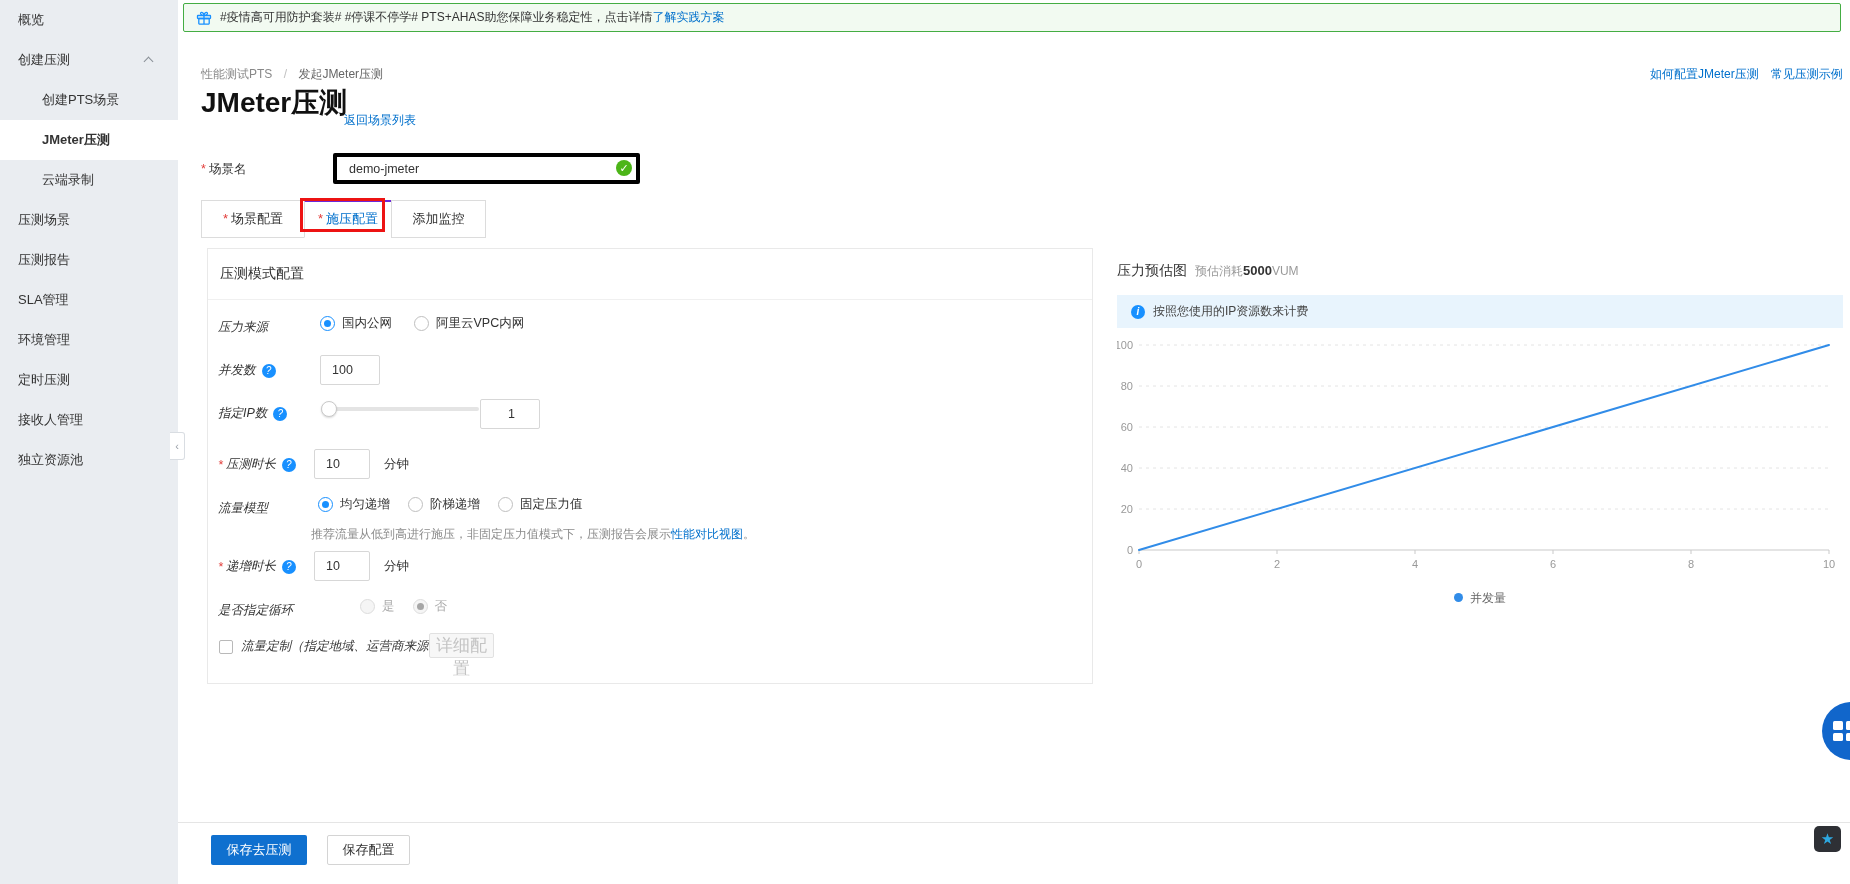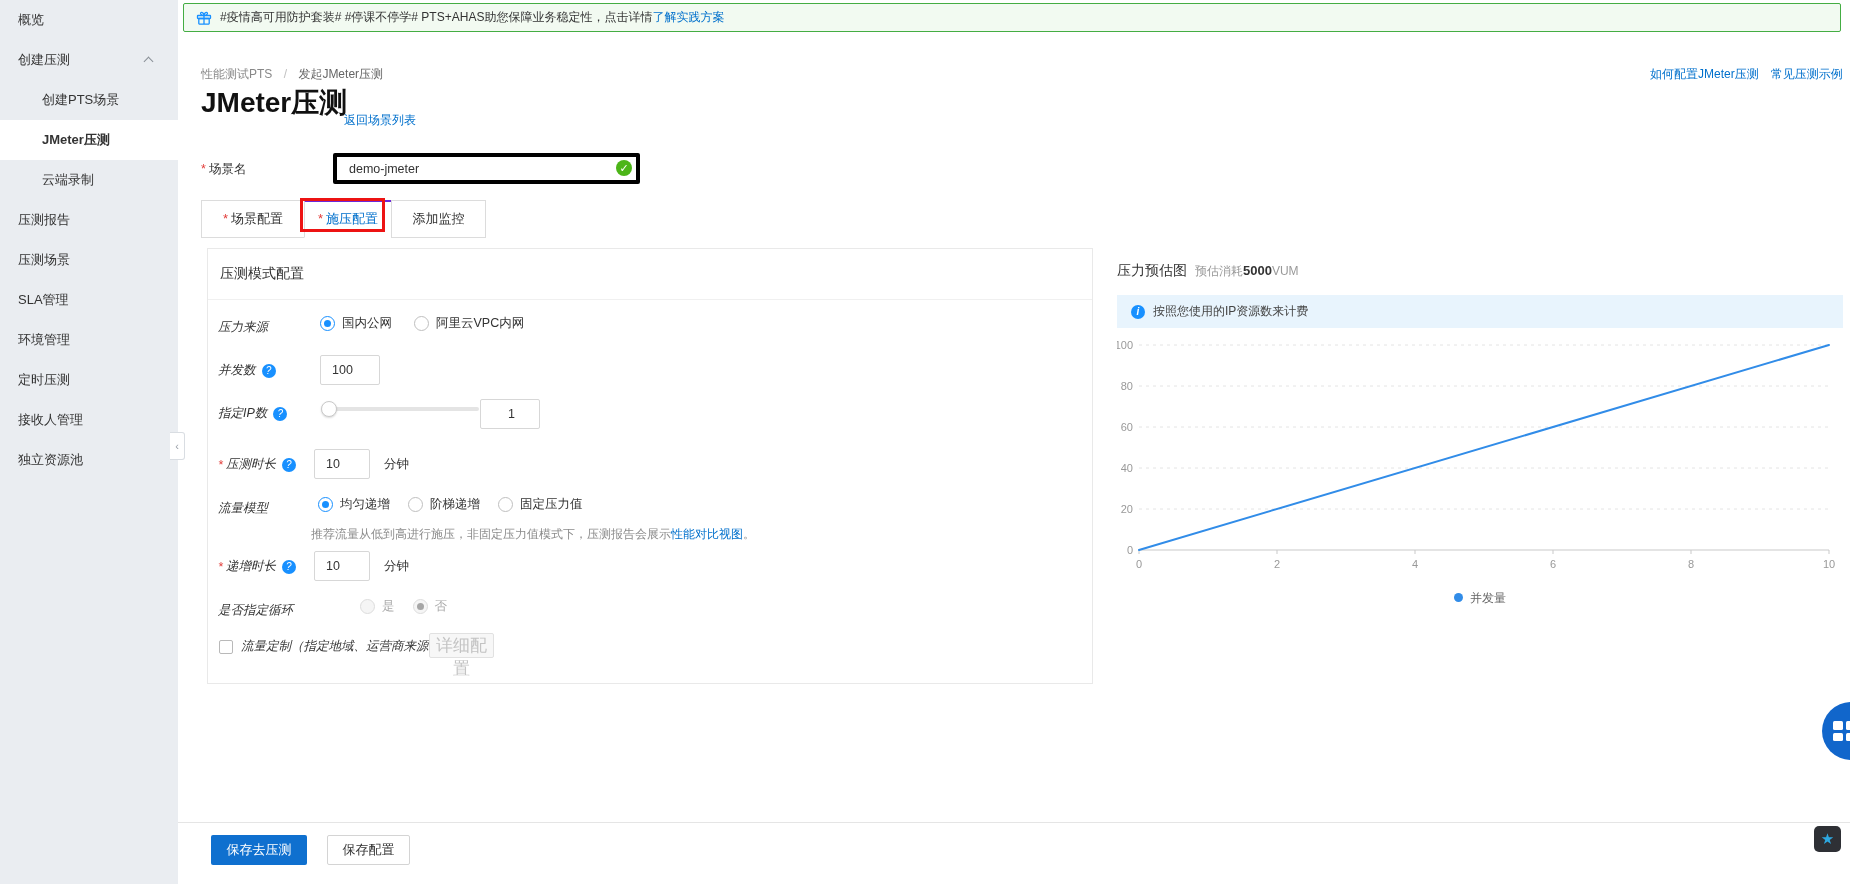--- a/index.html
+++ b/index.html
@@ -125,22 +125,22 @@
 
 <div class="sidebar">
   <div class="side-item"><span>概览</span></div>
   <div class="side-item">
     <span>创建压测</span>
     <span class="chev-up"></span>
   </div>
   <div class="side-item sub"><span>创建PTS场景</span></div>
   <div class="side-item sub active"><span>JMeter压测</span></div>
   <div class="side-item sub"><span>云端录制</span></div>
+  <div class="side-item"><span>压测场景</span></div>
   <div class="side-item"><span>压测报告</span></div>
-  <div class="side-item"><span>压测场景</span></div>
   <div class="side-item"><span>SLA管理</span></div>
   <div class="side-item"><span>环境管理</span></div>
   <div class="side-item"><span>定时压测</span></div>
   <div class="side-item"><span>接收人管理</span></div>
   <div class="side-item"><span>独立资源池</span></div>
 </div>
 <div class="collapse-handle"><span>‹</span></div>
 
 <div class="banner">
   <svg class="gift" viewBox="0 0 16 16">

